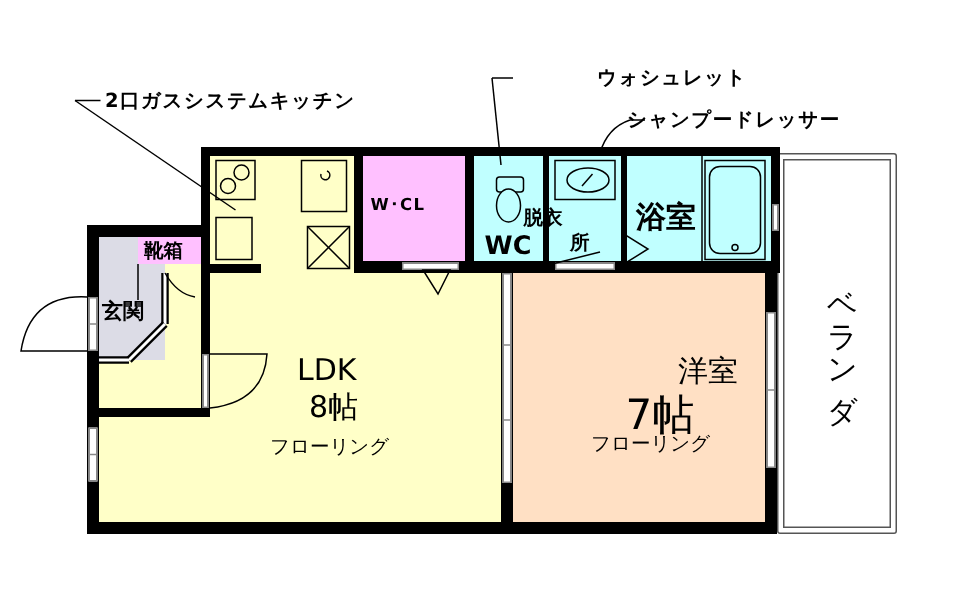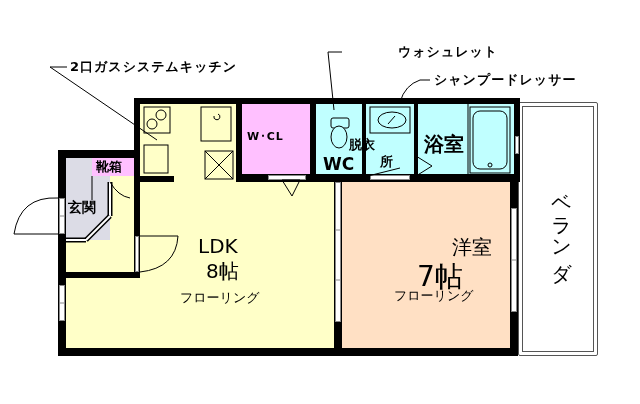--- a/index.html
+++ b/index.html
@@ -109,21 +109,21 @@
 
   <line x1="511" y1="260" x2="517" y2="260" stroke="#888"></line>
   <line x1="335" y1="230" x2="341" y2="230" stroke="#888"></line>
   <line x1="335" y1="280" x2="341" y2="280" stroke="#888"></line>
   <line x1="59" y1="303" x2="65" y2="303" stroke="#888"></line>
   <line x1="59" y1="216" x2="65" y2="216" stroke="#888"></line>
 </svg>
 
 <div class="lbl callout" style="left:70px;top:58px;">2口ガスシステムキッチン</div>
 <div class="lbl callout" style="left:362px;top:43px;margin-left:36px;">ウォシュレット</div>
-<div class="lbl callout" style="left:434px;top:71px;">シャンプードレッサー</div>
+<div class="lbl callout" style="left:418px;top:71px;">シャンプードレッサー</div>
 
 <div class="lbl bold" style="left:247px;top:130px;font-size:11px;letter-spacing:1px;">W･CL</div>
 <div class="lbl bold" style="left:323px;top:154px;font-size:17px;">WC</div>
 <div class="lbl bold" style="left:349px;top:136px;font-size:13px;">脱衣</div>
 <div class="lbl bold" style="left:380px;top:153px;font-size:13px;">所</div>
 <div class="lbl bold" style="left:424px;top:131px;font-size:20px;">浴室</div>
 <div class="lbl bold" style="left:96px;top:158px;font-size:13px;">靴箱</div>
 <div class="lbl bold" style="left:68px;top:199px;font-size:14px;text-align:center;">玄関</div>
 
 <div class="lbl" style="left:198px;top:234px;font-size:20px;">LDK</div>

